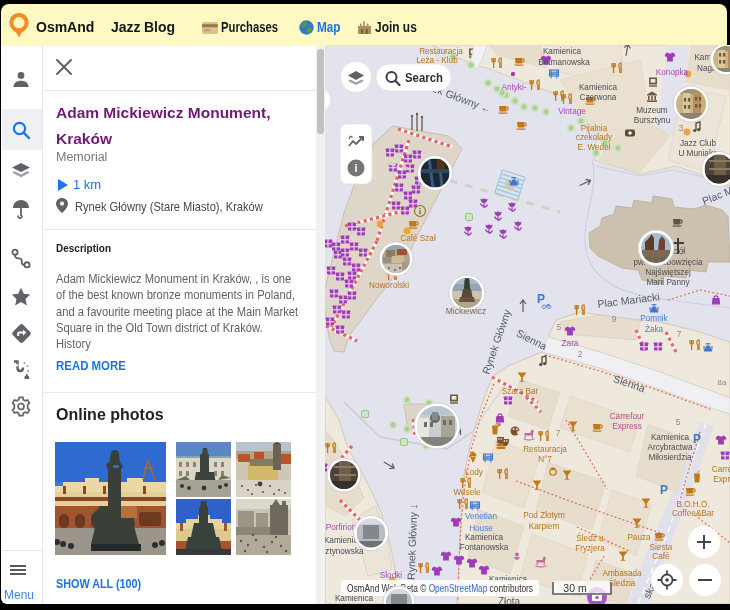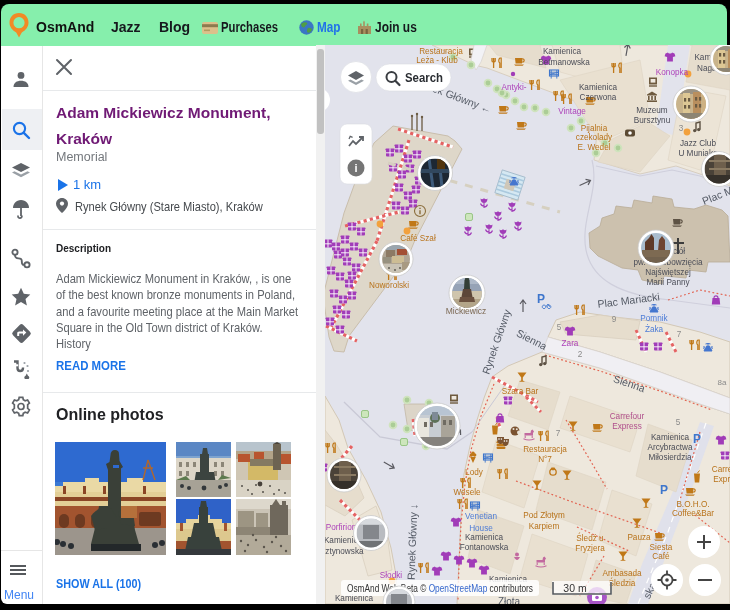--- a/index.html
+++ b/index.html
@@ -1,19 +1,19 @@
 <!DOCTYPE html>
 <html><head>
 <meta charset="utf-8">
 <style>
   html,body{margin:0;padding:0;background:#000;width:730px;height:610px;overflow:hidden;
     font-family:"Liberation Sans", sans-serif;}
   .abs{position:absolute;}
   
-  #nav{position:absolute;left:1px;top:4px;width:726px;height:42px;background:#86efac;
+  #nav{position:absolute;left:1px;top:4px;width:726px;height:42px;background:#fef9c3;
     border-radius:8px 8px 0 0;}
   .navitem{position:absolute;top:15px;font-size:14px;font-weight:bold;color:#16181d;}
   
   #rail{position:absolute;left:1px;top:46px;width:41px;height:558px;background:#fff;
     border-right:1px solid #e6e6e6;border-radius:0 0 0 6px;}
   
   #panel{position:absolute;left:43px;top:46px;width:273px;height:558px;background:#fff;}
   #scroll{position:absolute;left:316px;top:45px;width:9px;height:559px;background:#f1f1f1;}
   #thumb{position:absolute;left:317px;top:49px;width:7px;height:85px;background:#c1c1c1;border-radius:3px;}
   
@@ -21,21 +21,21 @@
   .ptxt{position:absolute;color:#5f6368;font-size:13.3px;line-height:16.3px;}
 </style>
 </head>
 <body>
 <div id="nav">
   <svg class="abs" style="left:7px;top:8px" width="22" height="28" viewBox="0 0 22 28">
     <path d="M11 1 C5.2 1 1.5 5.2 1.5 10.5 C1.5 15.2 4.5 18.2 8.2 20.5 L11 25.5 L13.8 20.5 C17.5 18.2 20.5 15.2 20.5 10.5 C20.5 5.2 16.8 1 11 1 Z M11 5.1 A5.6 5.6 0 1 1 11 16.3 A5.6 5.6 0 1 1 11 5.1 Z" fill="#f28a26"></path>
   </svg>
   <span class="navitem" style="left:35px;color:#111;">OsmAnd</span>
   <span class="navitem" style="left:110px;">Jazz</span>
-  <span class="navitem" style="left:158px;">Blog</span>
+  <span class="navitem" style="left:143px;">Blog</span>
   <svg class="abs" style="left:201px;top:18px" width="16" height="12" viewBox="0 0 16 12">
     <rect x="0" y="0" width="16" height="12" rx="2" fill="#dcc08b"></rect>
     <rect x="0" y="2.2" width="16" height="3" fill="#8d7a4e"></rect>
     <rect x="2" y="7.5" width="6" height="1.6" fill="#b29b60"></rect>
   </svg>
   <span class="navitem" style="left:220px;transform:scaleX(0.805);transform-origin:0 50%;display:inline-block;">Purchases</span>
   <svg class="abs" style="left:298px;top:16px" width="15" height="15" viewBox="0 0 15 15">
     <circle cx="7.5" cy="7.5" r="7.2" fill="#3b76c4"></circle>
     <path d="M2 4 C4 2 7 1.5 8 3 C9 4.5 6.5 5 6 6.5 C5.5 8 3 7.5 2.5 6 Z" fill="#4f9e45"></path>
     <path d="M9 8 C11 7.5 13 8.5 13 10 C12 12 10 13 8.5 12.5 C7.5 11.5 8 9 9 8 Z" fill="#4f9e45"></path>

